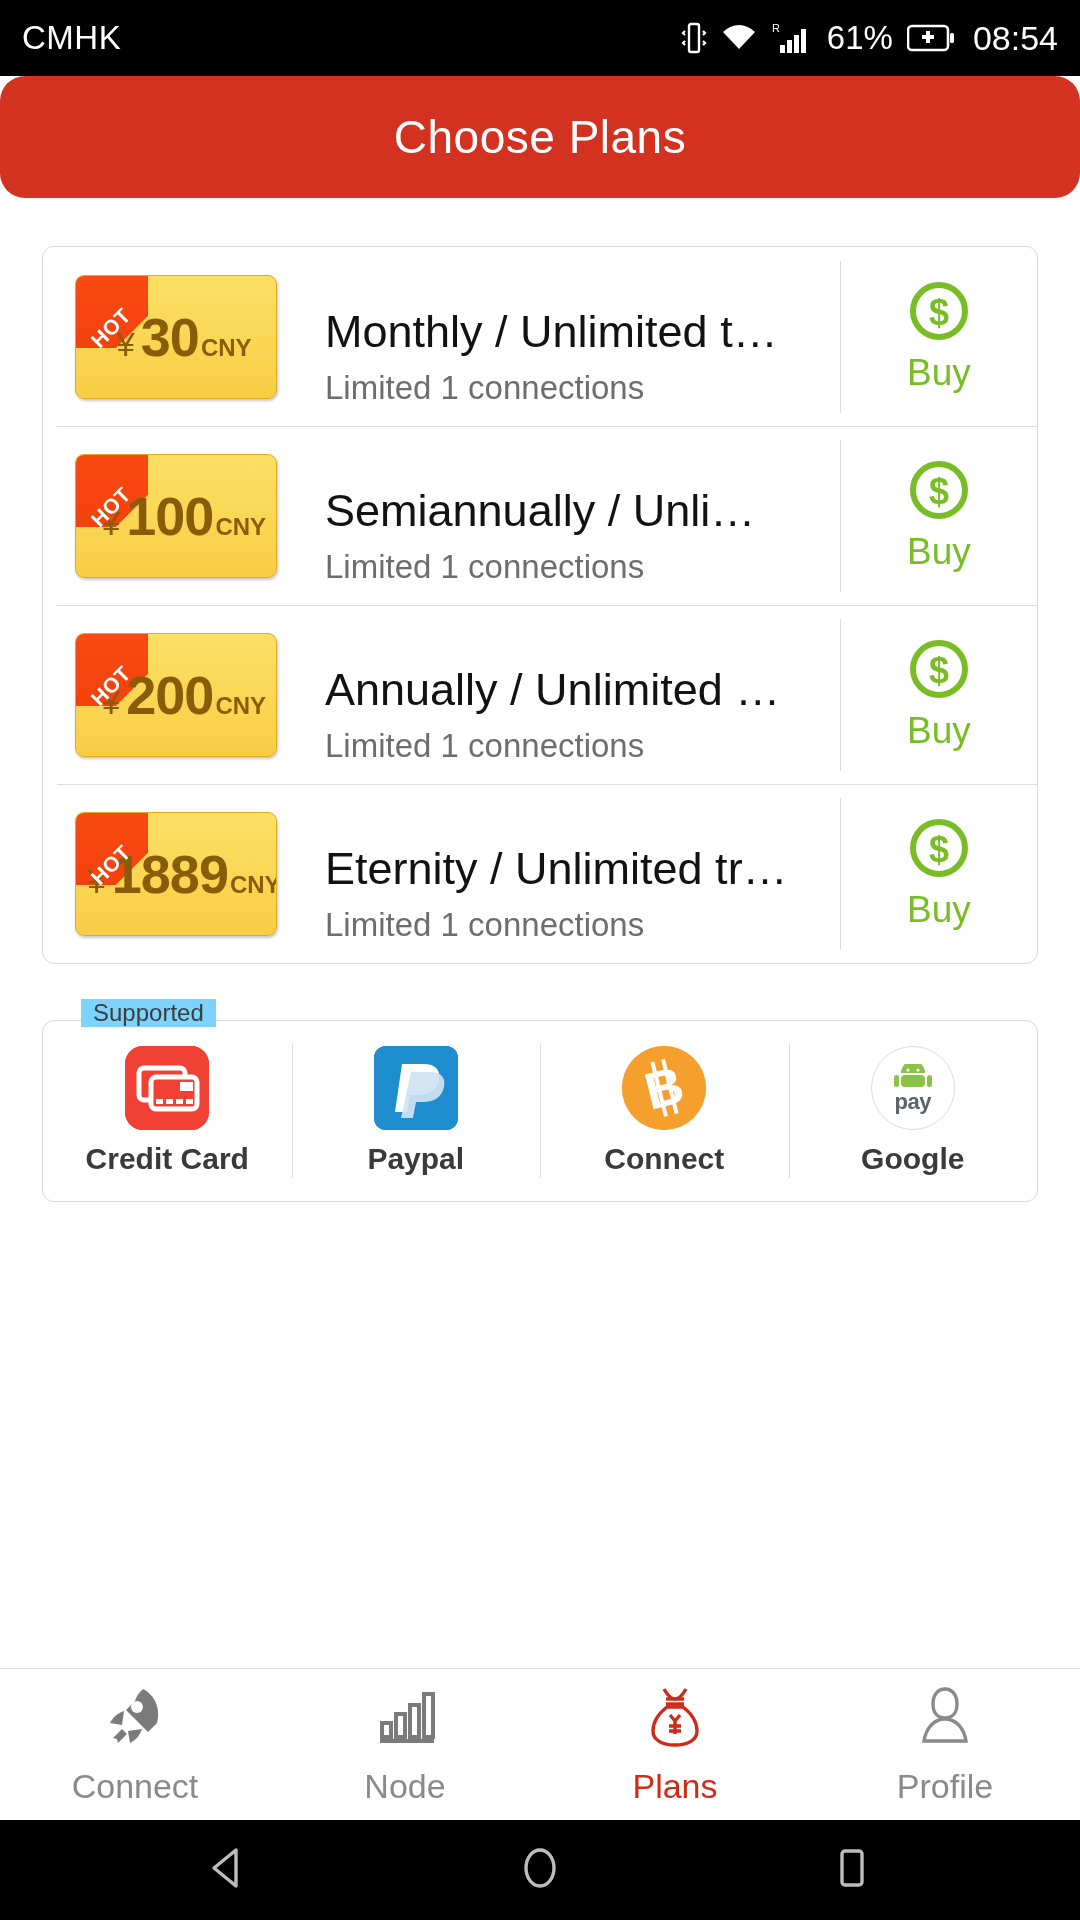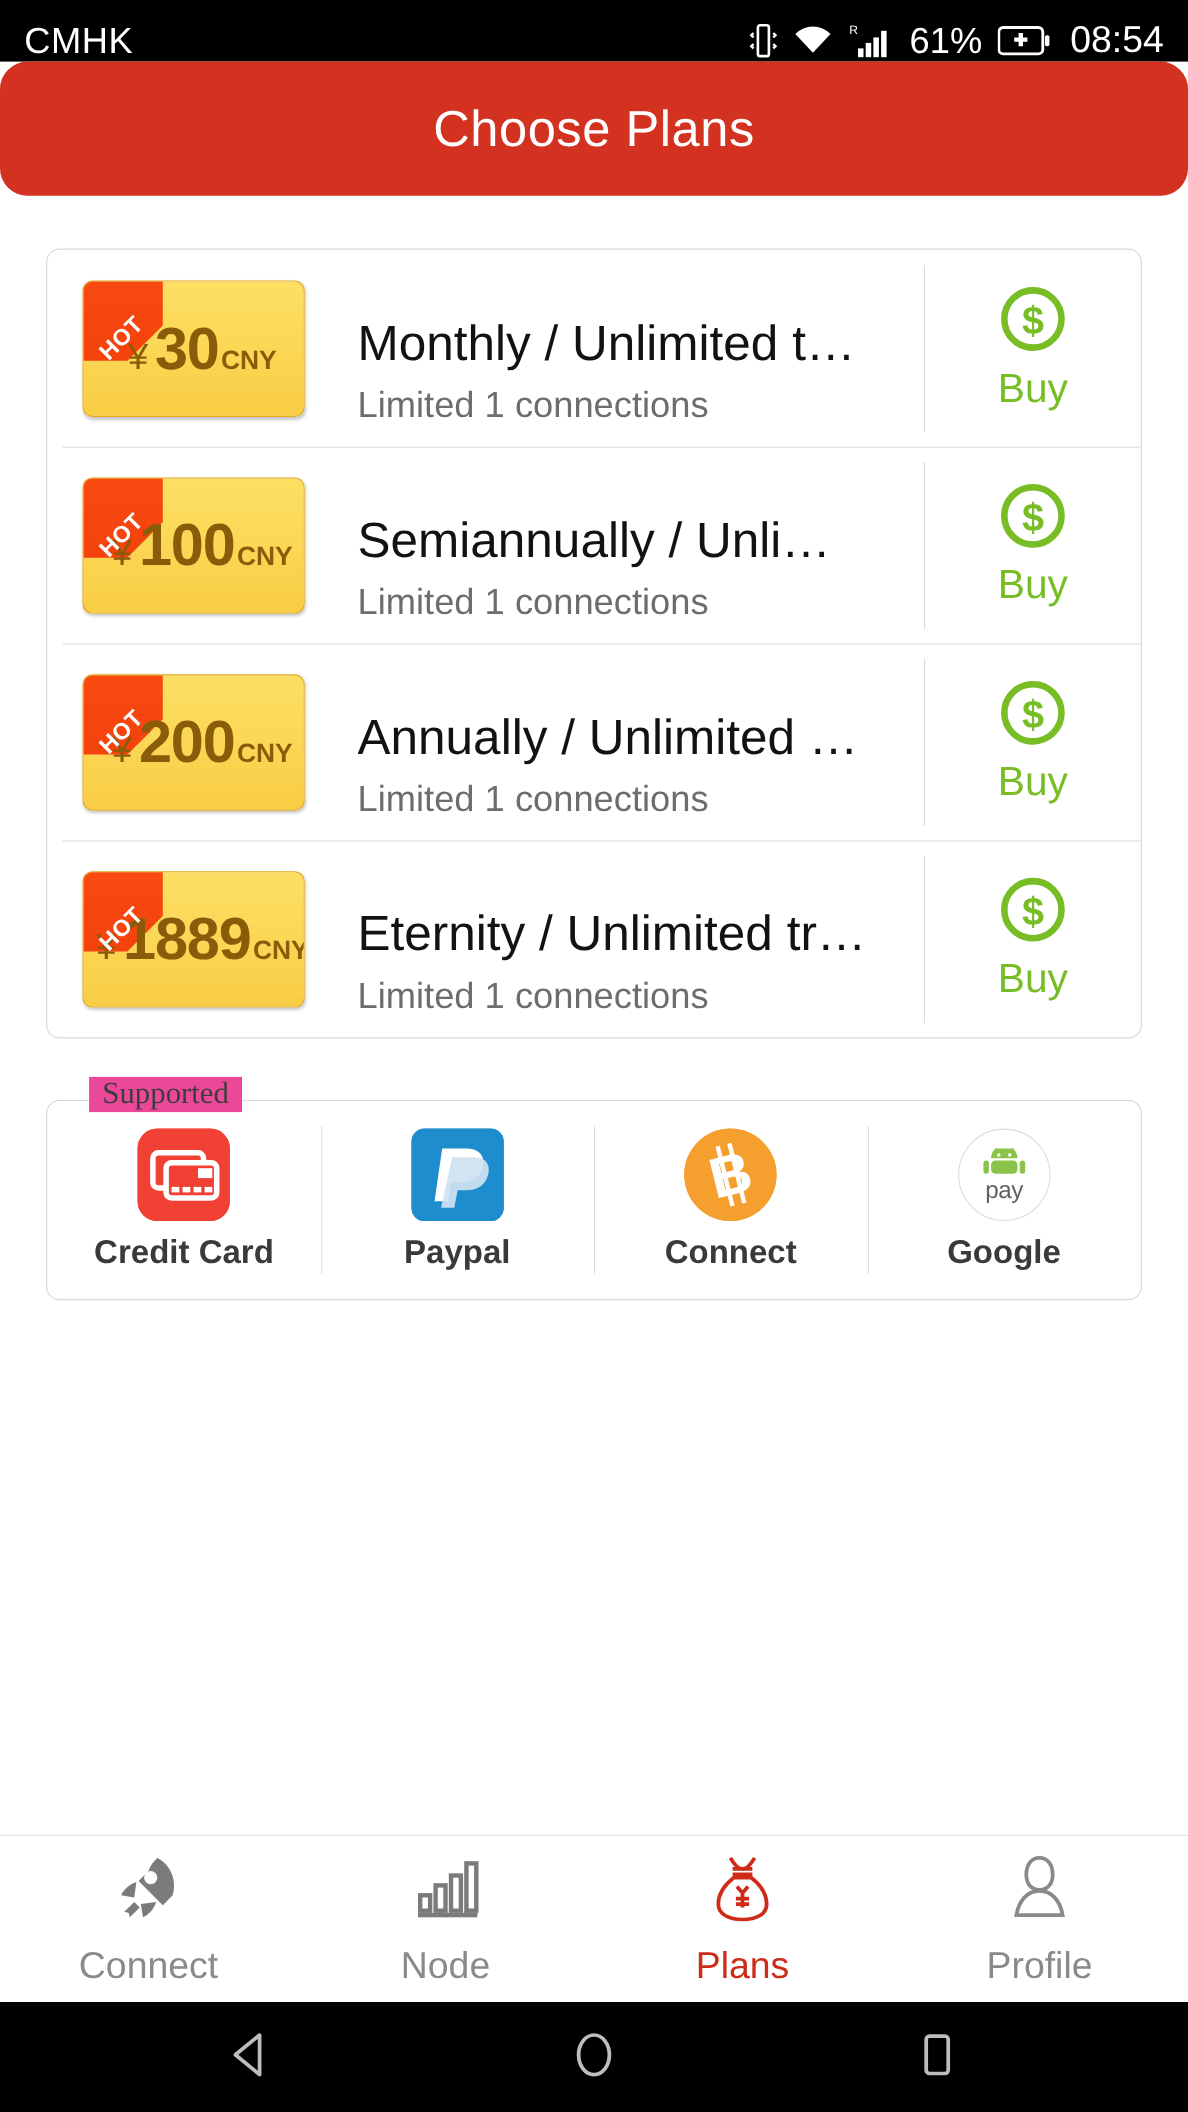--- a/index.html
+++ b/index.html
@@ -6,22 +6,22 @@
   html,body { width:1080px; height:1920px; }
   body {
     font-family:"Liberation Sans", sans-serif;
     background:#ffffff;
     overflow:hidden;
     position:relative;
   }
 
   
   .statusbar {
-    height:56px; background:#000; color:#fff;
-    display:flex; align-items:flex-end; padding:0 22px;
+    height:76px; background:#000; color:#fff;
+    display:flex; align-items:center; padding:0 22px;
     font-size:33px;
   }
   .sb-carrier { flex:0 0 auto; letter-spacing:.5px; }
   .sb-spacer { flex:1 1 auto; }
   .sb-right { display:flex; align-items:center; gap:14px; }
   .sb-icon { display:flex; align-items:center; }
   .sb-batt-pct { font-size:33px; }
   .sb-time { font-size:34px; margin-left:4px; }
 
   
@@ -100,22 +100,22 @@
   
   .supported {
     margin:56px 42px 0 42px;
     border:1px solid #d8d8d8; border-radius:12px;
     padding:0;
     position:relative;
     height:182px;
   }
   .supported-legend {
     position:absolute; top:-22px; left:38px;
-    background:#ec4899; padding:0 12px;
-    font-size:28px; color:#3d3d3d;font-family:Liberation Serif, serif;
+    background:#7dd3fc; padding:0 12px;
+    font-size:24px; color:#3d3d3d;
   }
   .pay-row { display:flex; height:100%; align-items:center; }
   .pay-item {
     flex:1 1 0; height:134px;
     display:flex; flex-direction:column; align-items:center; justify-content:center;
     position:relative;
   }
   .pay-item + .pay-item::before {
     content:""; position:absolute; left:0; top:0; bottom:0; width:1px; background:#dcdcdc;
   }
@@ -131,21 +131,21 @@
   }
   .ic-btc {
     width:84px; height:84px; border-radius:50%; background:#f5a02e;
     display:flex; align-items:center; justify-content:center;
   }
   .ic-gpay {
     width:84px; height:84px; border-radius:50%; background:#fff;
     border:1px solid #dcdcdc;
     display:flex; flex-direction:column; align-items:center; justify-content:center;
   }
-  .gpay-text { font-size:22px; color:#5f6368; line-height:1; margin-top:1px; letter-spacing:-0.5px;}
+  .gpay-text { font-size:22px; color:#5f6368; line-height:1; margin-top:1px; letter-spacing:-0.5px;font-weight:bold;}
 
   
   .bottomnav {
     position:absolute; left:0; right:0; bottom:100px;
     height:152px; background:#fff; border-top:1px solid #e2e2e2;
     display:flex; align-items:center;
   }
   .nav-item {
     flex:1 1 0; display:flex; flex-direction:column;
     align-items:center; justify-content:center; gap:14px;

